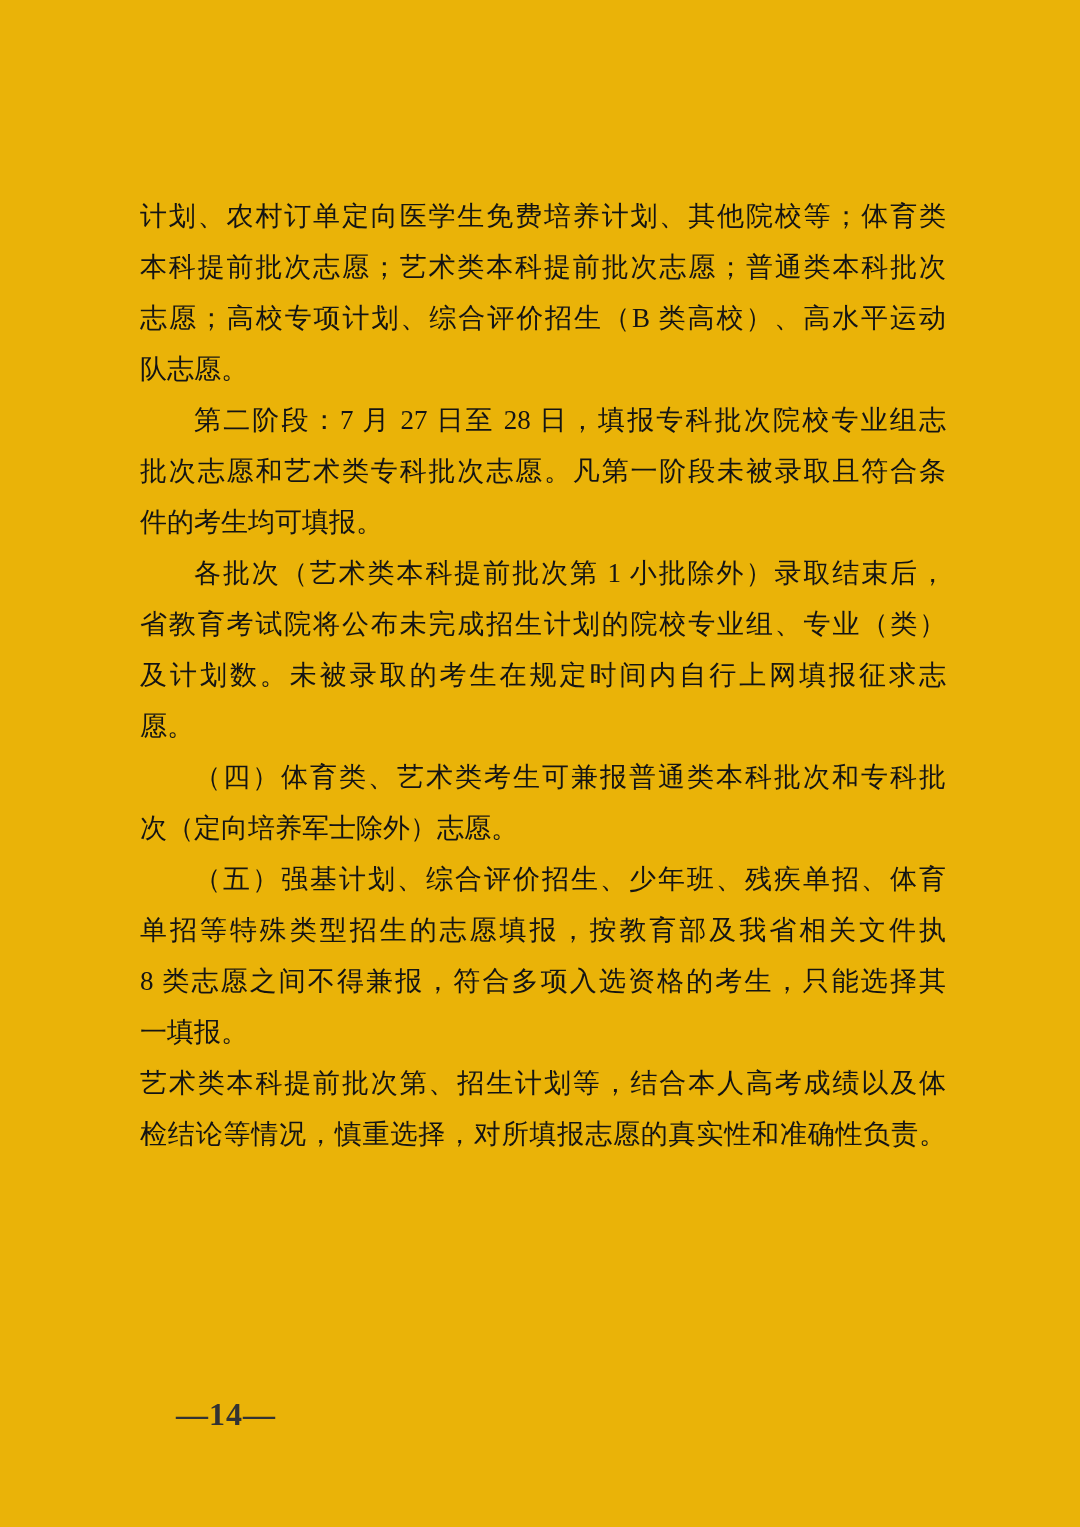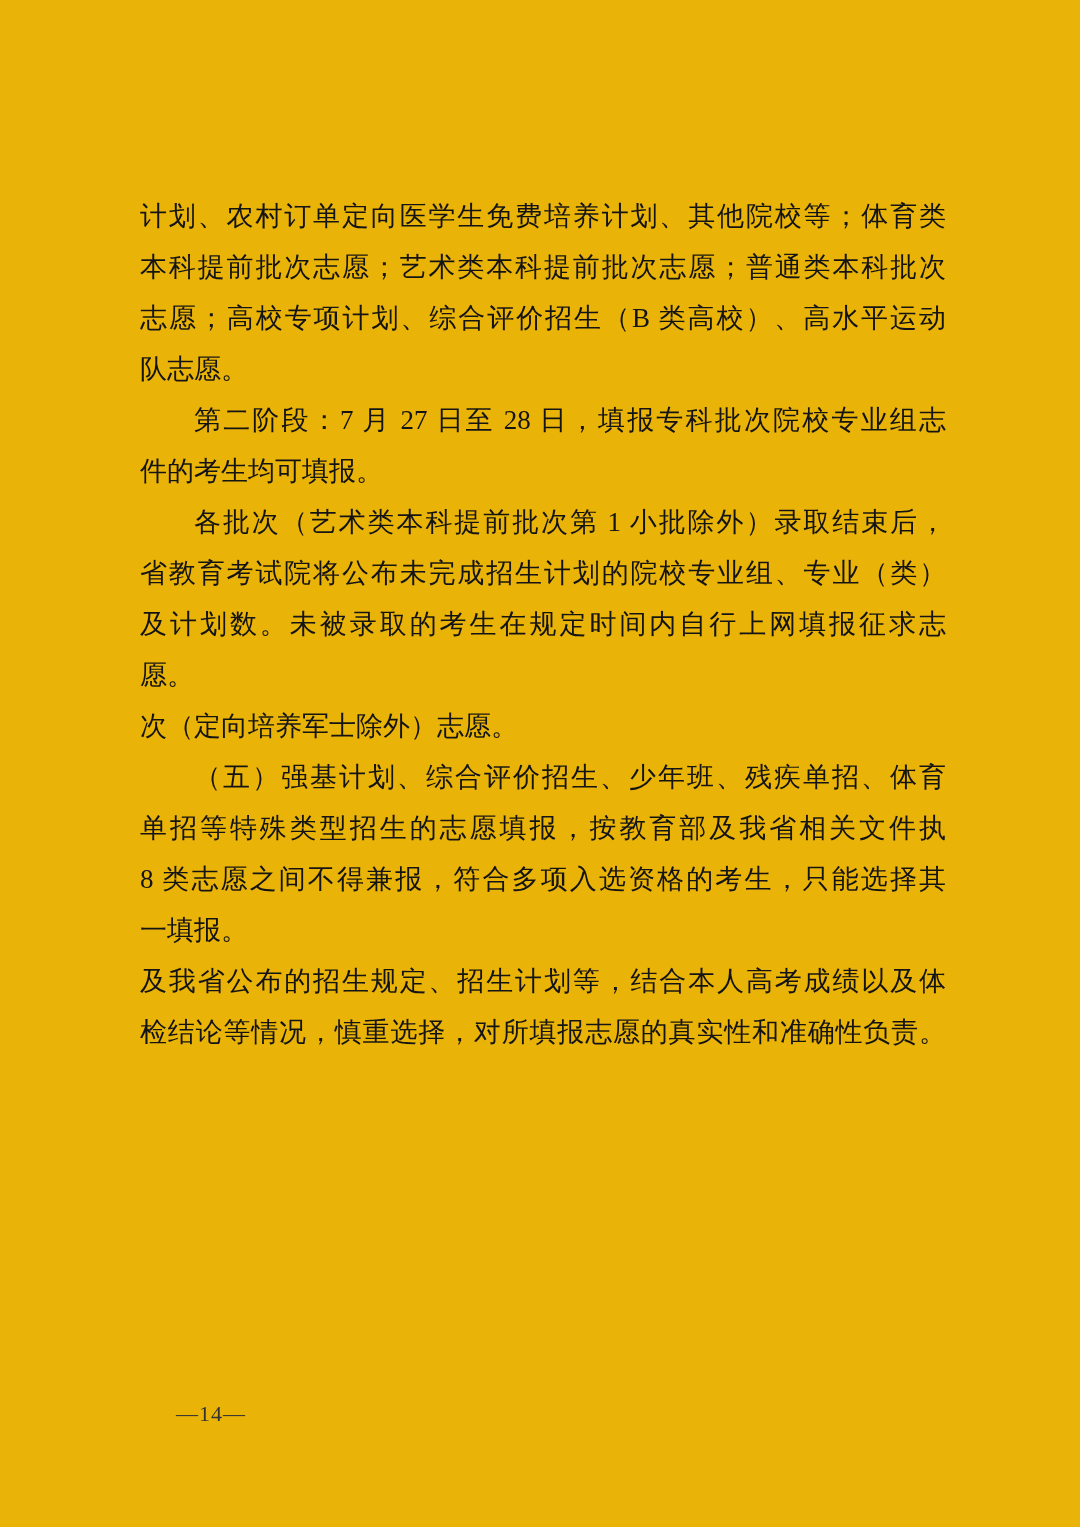--- a/index.html
+++ b/index.html
@@ -39,43 +39,46 @@
   .line.para-end {
     text-align-last: left;
   }
   .line.para-end.fill {
     text-align-last: justify;
   }
   .page-number {
     position: absolute;
     left: 176px;
     top: 1398px;
-    font-size: 22px;
+    font-size: 32px;
     line-height: 32px;
     color: #333333;
     letter-spacing: 1px;
+    font-weight: bold;
   }
 </style>
 </head>
 <body>
 
 <div class="page">
   <div class="text-block">
       <div class="line">计划、农村订单定向医学生免费培养计划、其他院校等；体育类</div>
       <div class="line">本科提前批次志愿；艺术类本科提前批次志愿；普通类本科批次</div>
       <div class="line">志愿；高校专项计划、综合评价招生（B 类高校）、高水平运动</div>
       <div class="line para-end">队志愿。</div>
       <div class="line indent">第二阶段：7 月 27 日至 28 日，填报专科批次院校专业组志</div>
+      <div class="line">批次志愿和艺术类专科批次志愿。凡第一阶段未被录取且符合条</div>
       <div class="line para-end">件的考生均可填报。</div>
       <div class="line indent">各批次（艺术类本科提前批次第 1 小批除外）录取结束后，</div>
       <div class="line">省教育考试院将公布未完成招生计划的院校专业组、专业（类）</div>
       <div class="line">及计划数。未被录取的考生在规定时间内自行上网填报征求志</div>
       <div class="line para-end">愿。</div>
+      <div class="line indent">（四）体育类、艺术类考生可兼报普通类本科批次和专科批</div>
       <div class="line para-end">次（定向培养军士除外）志愿。</div>
       <div class="line indent">（五）强基计划、综合评价招生、少年班、残疾单招、体育</div>
       <div class="line">单招等特殊类型招生的志愿填报，按教育部及我省相关文件执</div>
       <div class="line">8 类志愿之间不得兼报，符合多项入选资格的考生，只能选择其</div>
       <div class="line para-end">一填报。</div>
-      <div class="line">及我省公布的招生规定、招生计划等，结合本人高考成绩以及体</div>
+      <div class="line">艺术类本科提前批次第、招生计划等，结合本人高考成绩以及体</div>
       <div class="line para-end fill">检结论等情况，慎重选择，对所填报志愿的真实性和准确性负责。</div>
     </div>
   <div class="page-number">—14—</div>
 </div>
 
 </body></html>

